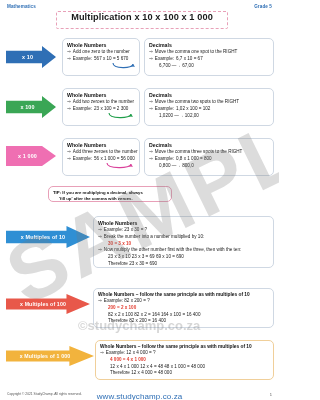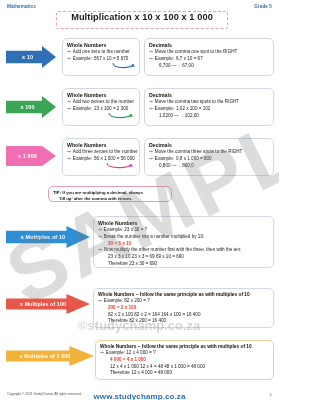--- a/index.html
+++ b/index.html
@@ -112,21 +112,21 @@
 
   
   .footer {
     position: absolute; bottom: 4px; left: 0; width: 279px;
     display: flex; align-items: baseline; padding: 0 7px;
     z-index: 50;
   }
   .copyright { font-size: 3.3px; color: #555; }
   .site {
     position: absolute; left: 0; width: 279px; text-align: center;
-    font-size: 8px; font-weight: bold; color: #2f6fb5; letter-spacing: .1px;
+    font-size: 8px; font-weight: normal; color: #2f6fb5; letter-spacing: .1px;
   }
   .pageno { position: absolute; right: 7px; font-size: 4px; color: #555; }
 </style>
 </head>
 <body>
 
 <div id="page">
 
   <div class="topbar">
     <span class="subject">Mathematics</span>

